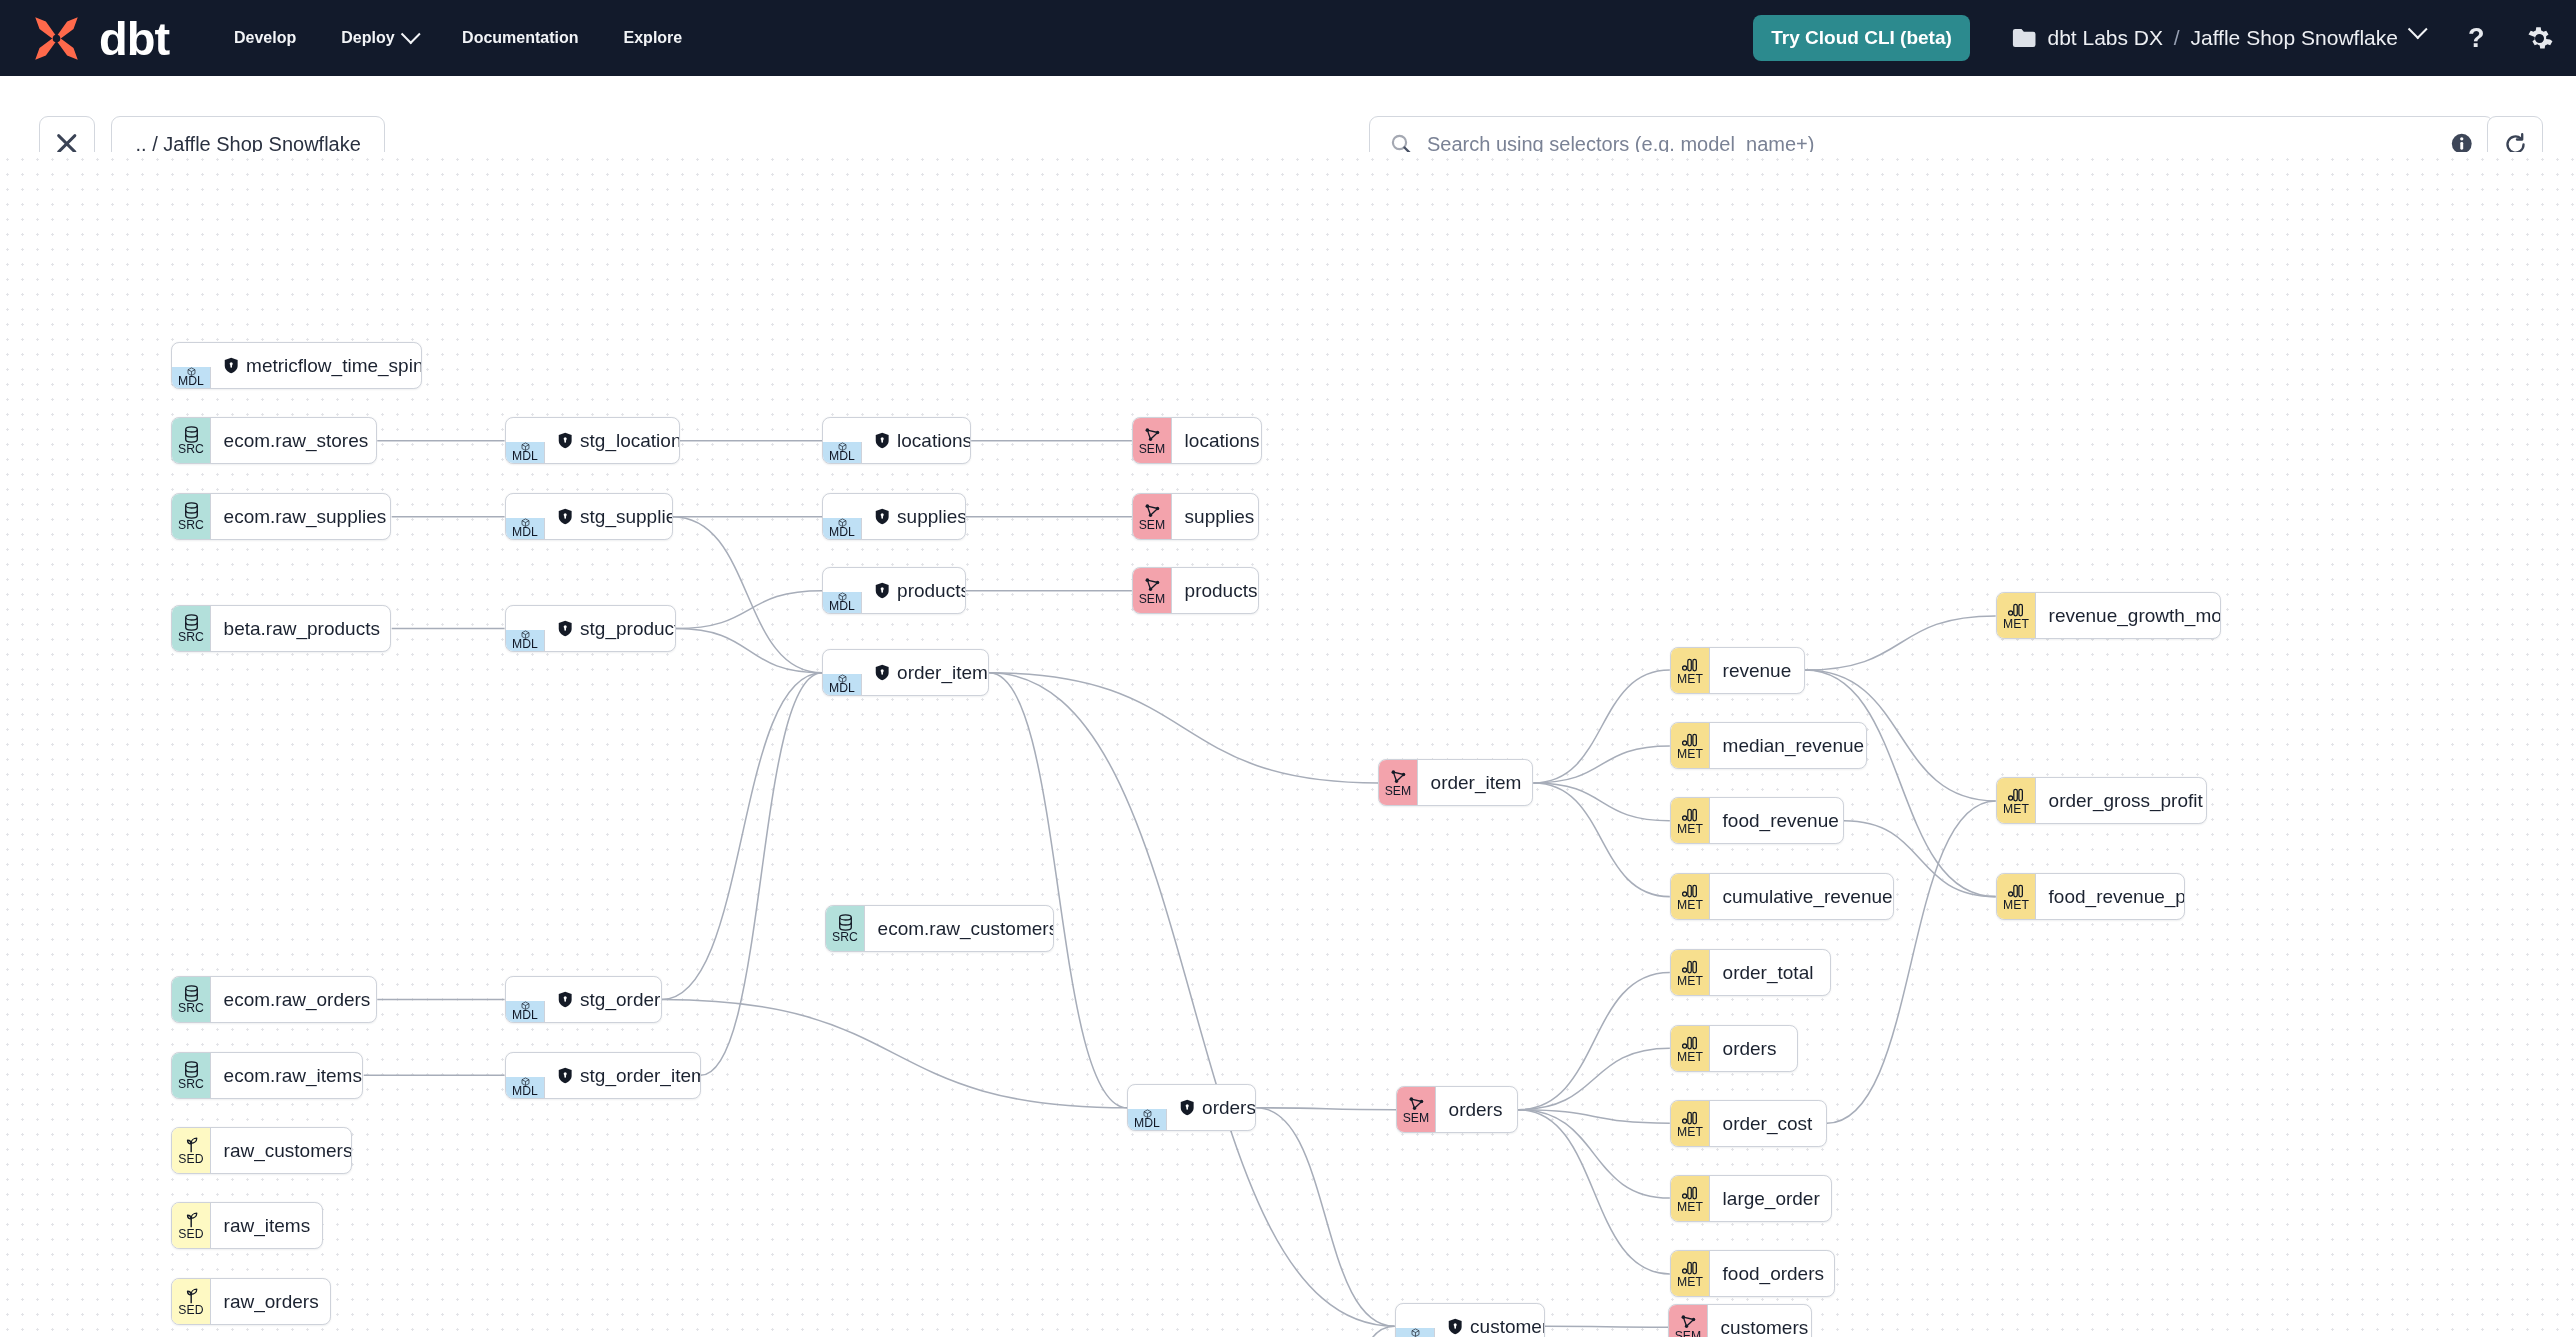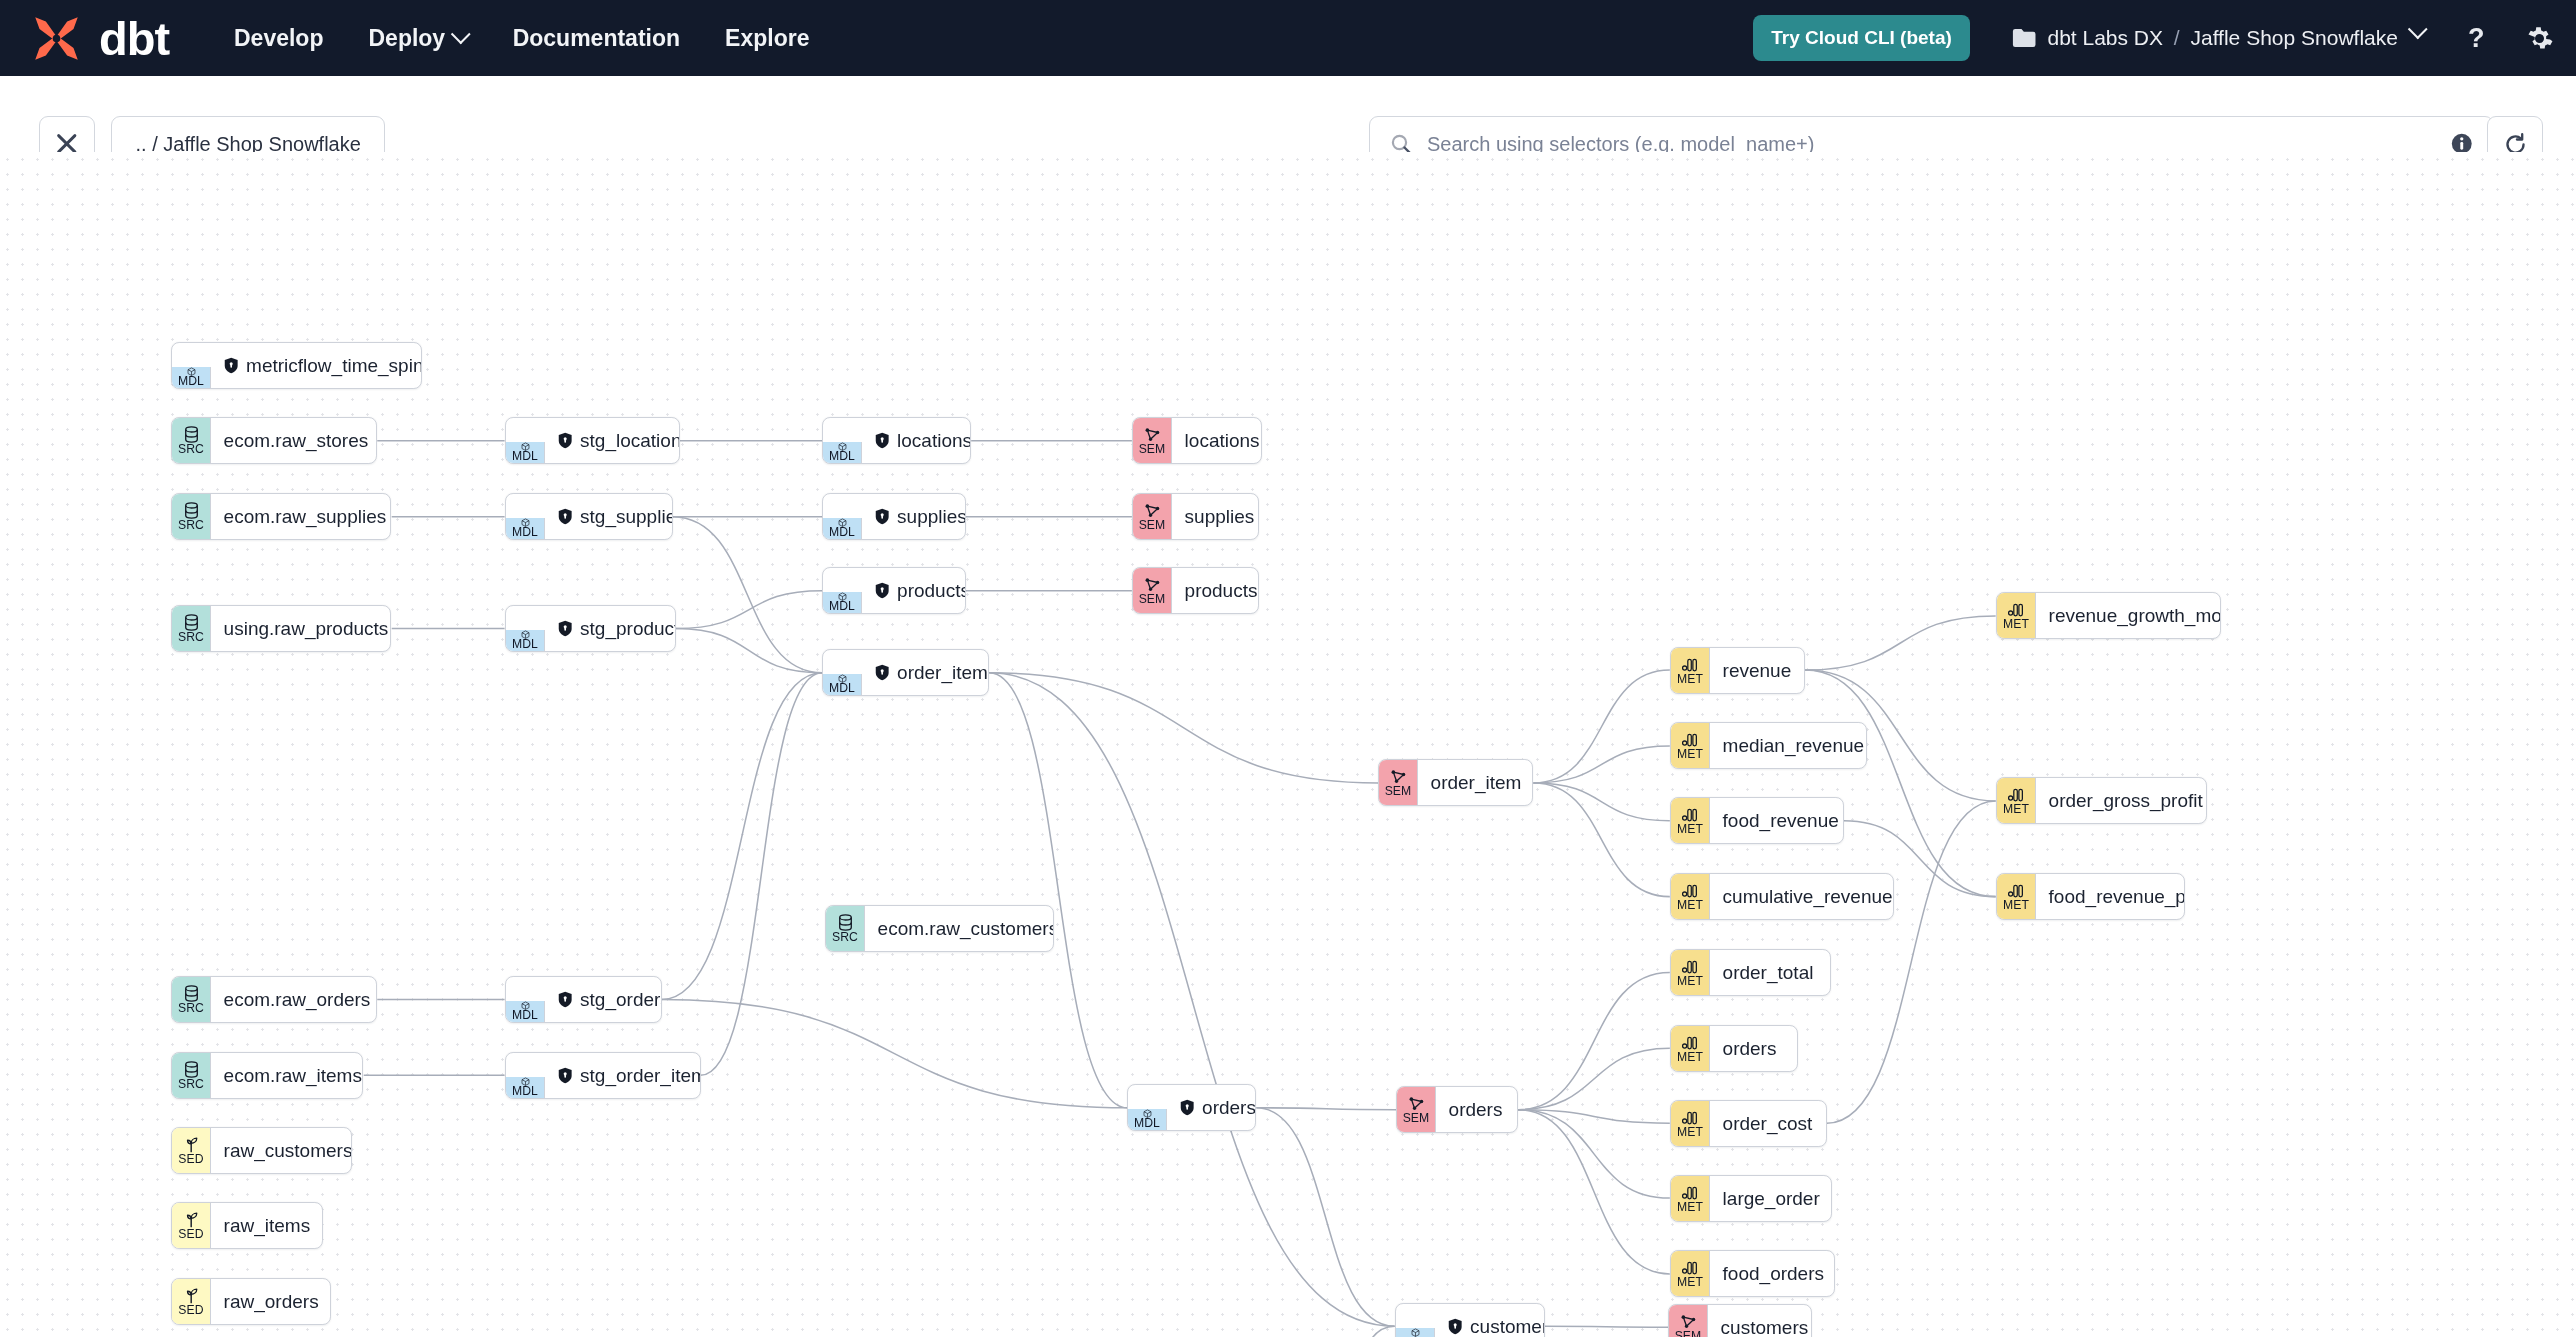--- a/index.html
+++ b/index.html
@@ -16,21 +16,21 @@
     width: 2576px; height: 76px;
     background: #121A2B;
     display: flex; align-items: center;
     color: #fff;
   }
   #logo-wrap { display:flex; align-items:center; margin-left: 31px; width: 158px; }
   #logo-mark { width: 51px; height: 47px; flex: none; }
   #logo-word { font-size: 47px; font-weight: 700; letter-spacing: -0.9px; color:#fff; margin-left: 17px; line-height: 1; }
 
   .nav-link {
-    font-size: 23px; color: #F2F4F7; font-weight: 600;
+    font-size: 16px; color: #F2F4F7; font-weight: 600;
     margin-left: 45px; display: flex; align-items: center; gap: 9px;
     white-space: nowrap; cursor: pointer;
   }
   .nav-link:first-of-type { margin-left: 49px; }
   .caret-dn { display:inline-block; width: 13.5px; height: 13.5px; border-right: 2.7px solid #F2F4F7; border-bottom: 2.7px solid #F2F4F7; transform: rotate(45deg) translate(-2.7px,-2.7px); }
 
   #nav-right { margin-left: auto; display:flex; align-items:center; padding-right: 23.5px; gap: 10px; }
   #try-cli {
     background: #2C8A8E; color: #fff; font-size: 19px; font-weight: 600;
     border-radius: 8.1px; padding: 11.7px 18px; white-space: nowrap; cursor: pointer;
@@ -274,21 +274,21 @@
       <div class="node t-src" style="left: 171px; top: 453px; width: 220px;">
         <div class="badge">
   <svg class="bi" viewBox="0 0 24 24">
     <ellipse cx="12" cy="5.6" rx="7.3" ry="3.2" fill="none" stroke="#141A26" stroke-width="1.7"></ellipse>
     <path d="M4.7 5.6v12.8c0 1.77 3.27 3.2 7.3 3.2s7.3-1.43 7.3-3.2V5.6" fill="none" stroke="#141A26" stroke-width="1.7"></path>
     <path d="M4.7 12c0 1.77 3.27 3.2 7.3 3.2s7.3-1.43 7.3-3.2" fill="none" stroke="#141A26" stroke-width="1.7"></path>
   </svg>
 <div class="bt">SRC</div>
         </div>
         <div class="label">
-          <span>using.raw_products</span>
+          <span>beta.raw_products</span>
         </div>
       </div>
       <div class="node t-src" style="left: 825px; top: 753px; width: 229px;">
         <div class="badge">
   <svg class="bi" viewBox="0 0 24 24">
     <ellipse cx="12" cy="5.6" rx="7.3" ry="3.2" fill="none" stroke="#141A26" stroke-width="1.7"></ellipse>
     <path d="M4.7 5.6v12.8c0 1.77 3.27 3.2 7.3 3.2s7.3-1.43 7.3-3.2V5.6" fill="none" stroke="#141A26" stroke-width="1.7"></path>
     <path d="M4.7 12c0 1.77 3.27 3.2 7.3 3.2s7.3-1.43 7.3-3.2" fill="none" stroke="#141A26" stroke-width="1.7"></path>
   </svg>
 <div class="bt">SRC</div>

